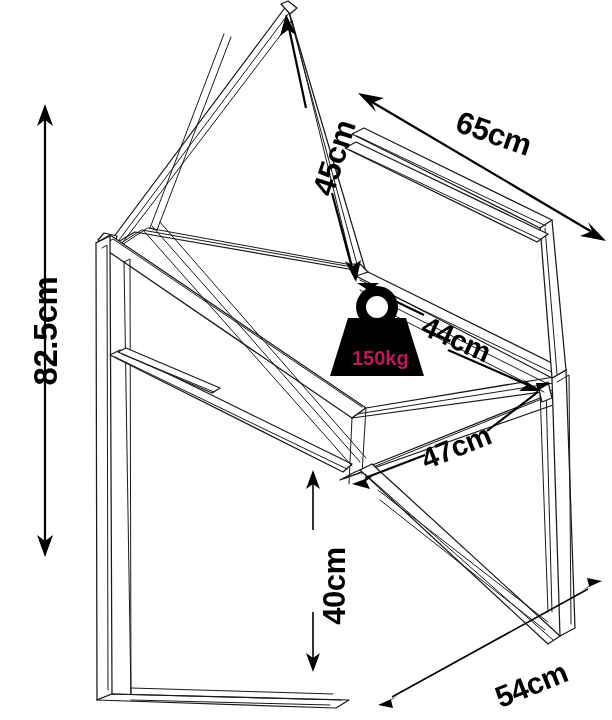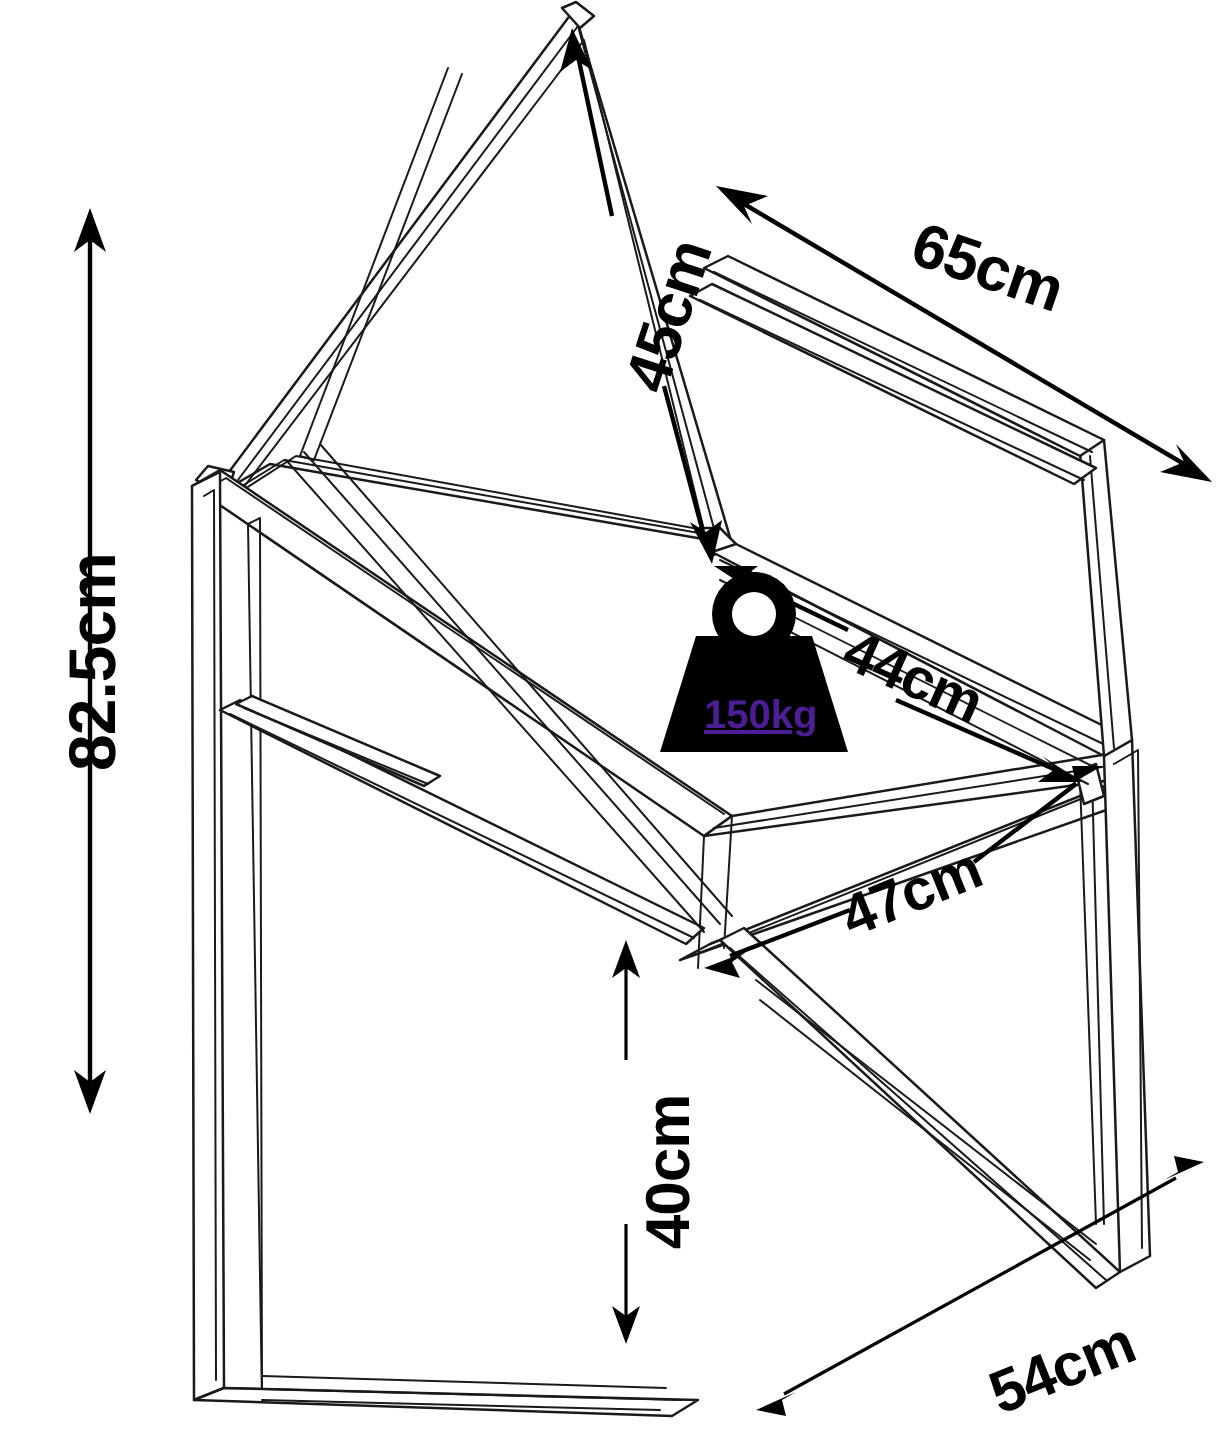--- a/index.html
+++ b/index.html
@@ -117,24 +117,23 @@
     left: 494px;
     top: 668px;
     font-size: 30px;
     transform: rotate(-22deg);
     transform-origin: 50% 50%;
   }
   #label-weight {
     left: 352px;
     top: 347px;
     font-size: 20px;
-    color: #4c1d95;
+    color: #be185d;
     font-weight: 700;
     letter-spacing: 0px;
-    text-decoration: underline;
   }
 </style>
 </head>
 <body>
 
 <div id="drawing-root">
 
   <svg id="chair-svg" viewBox="0 0 612 720">
     <defs>
       <marker id="ah" markerWidth="9" markerHeight="9" refX="1" refY="4.5" orient="auto">

